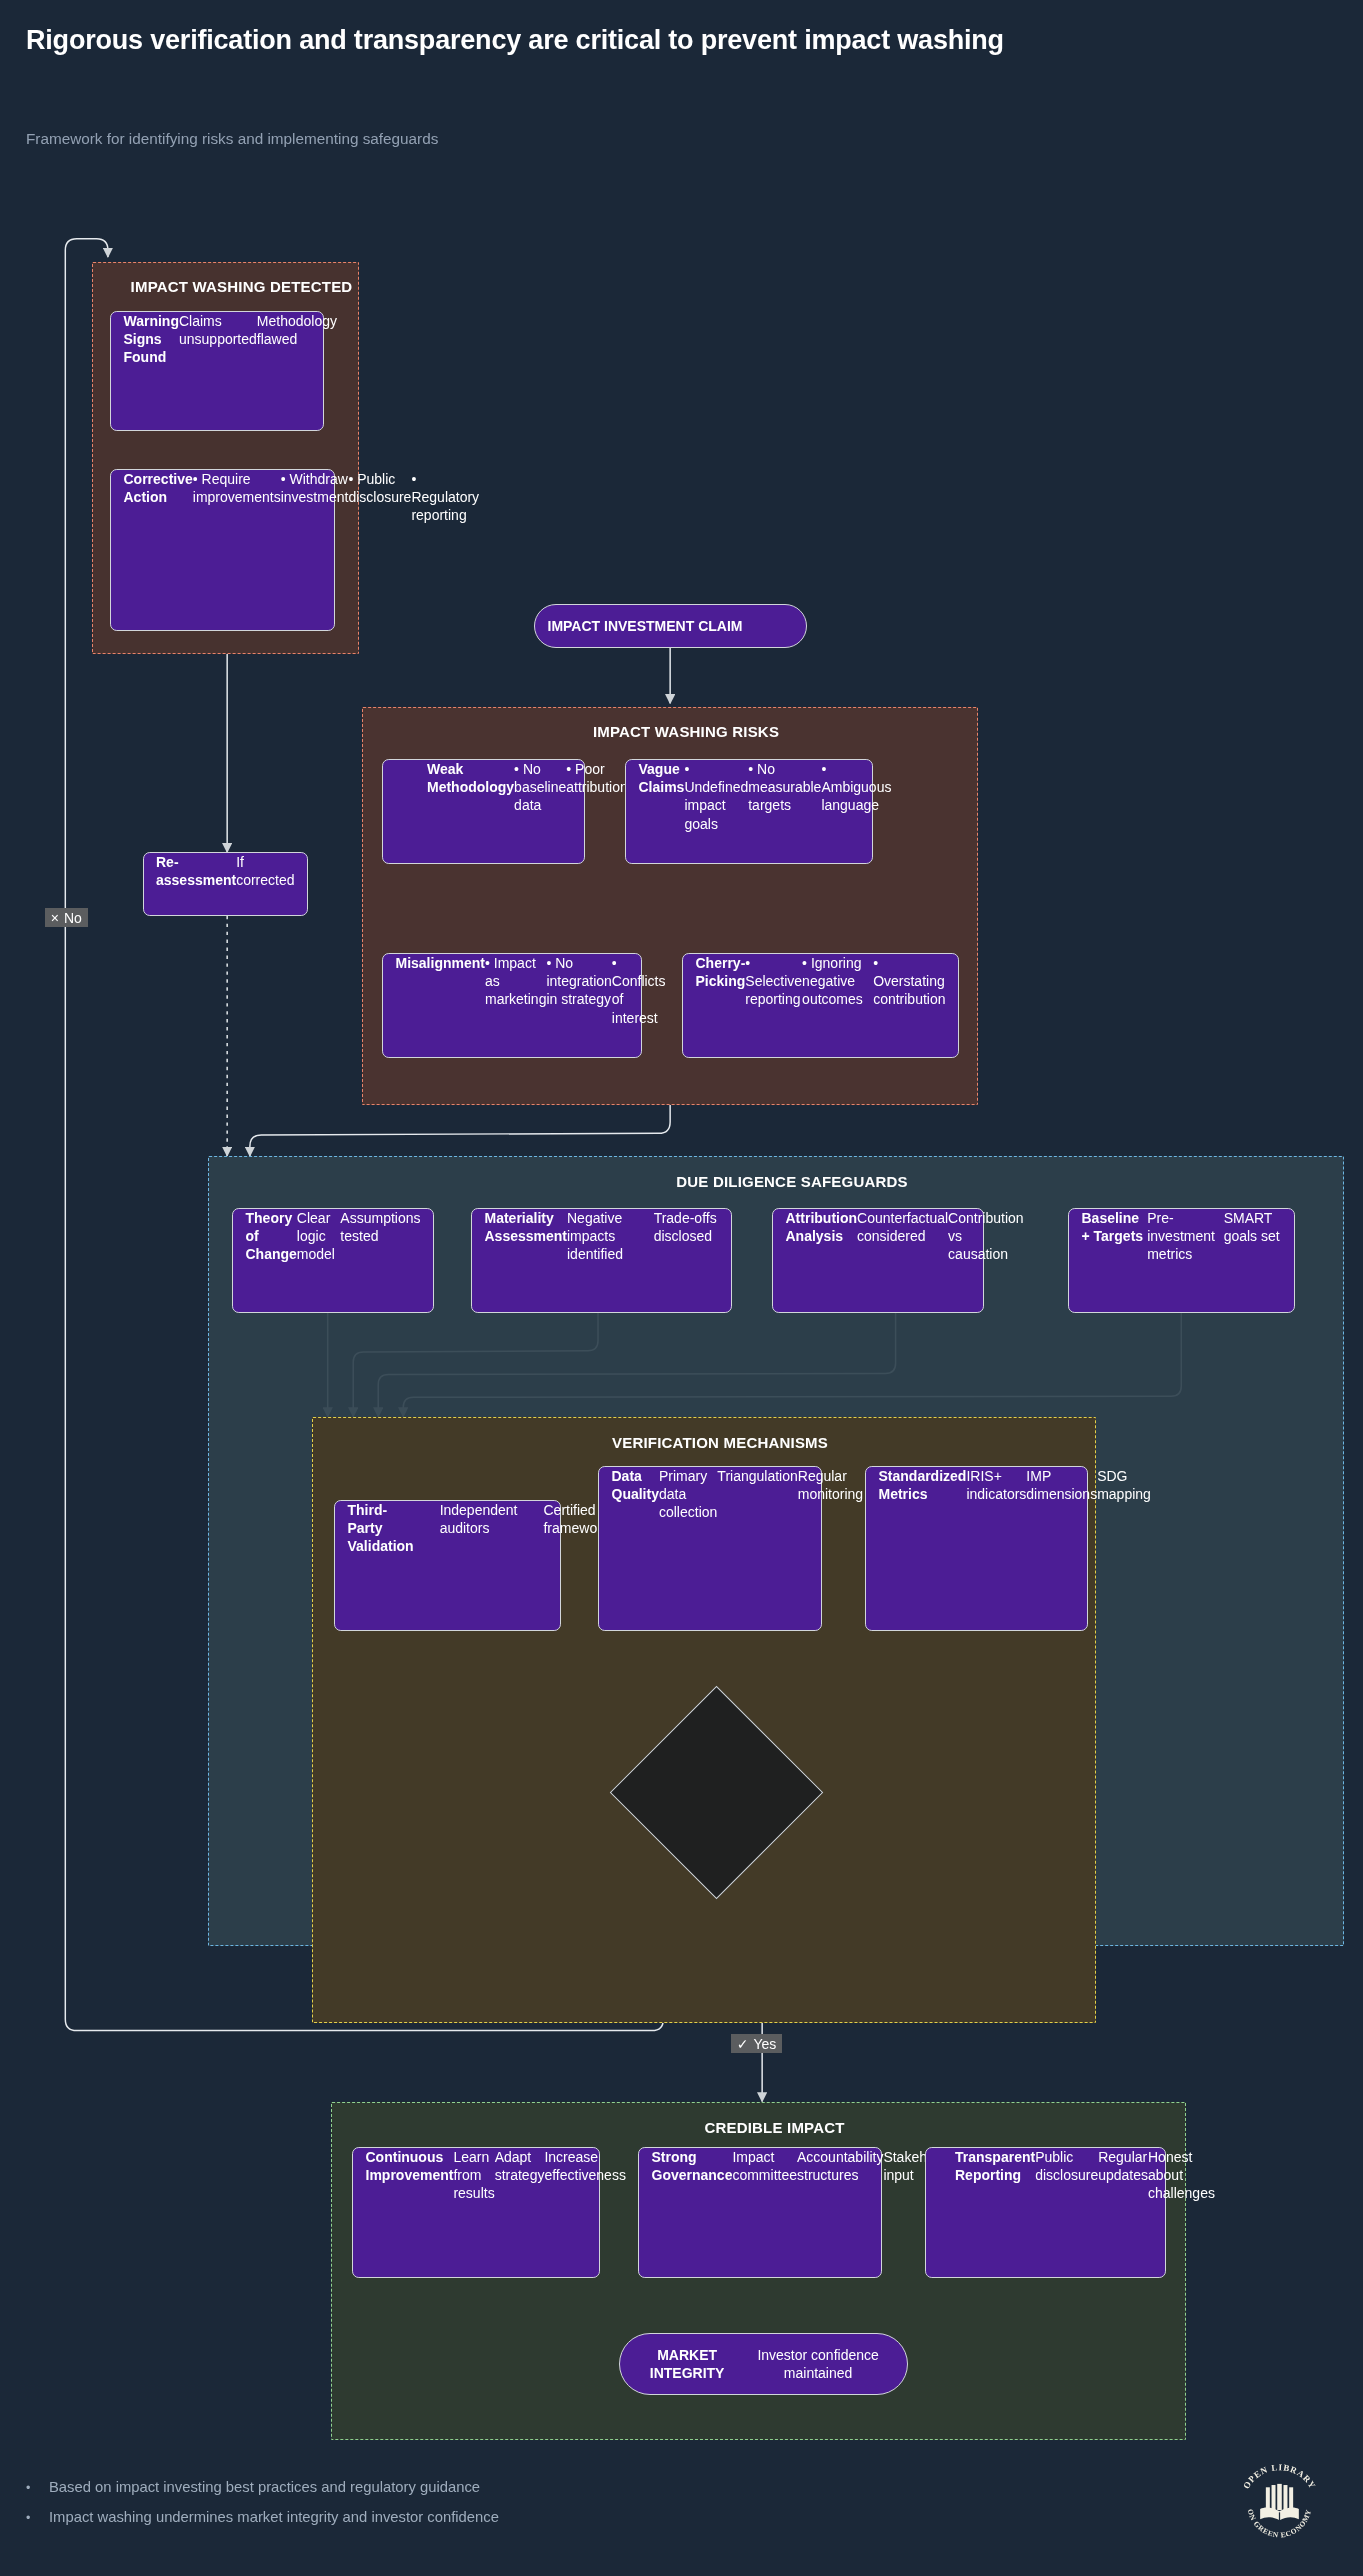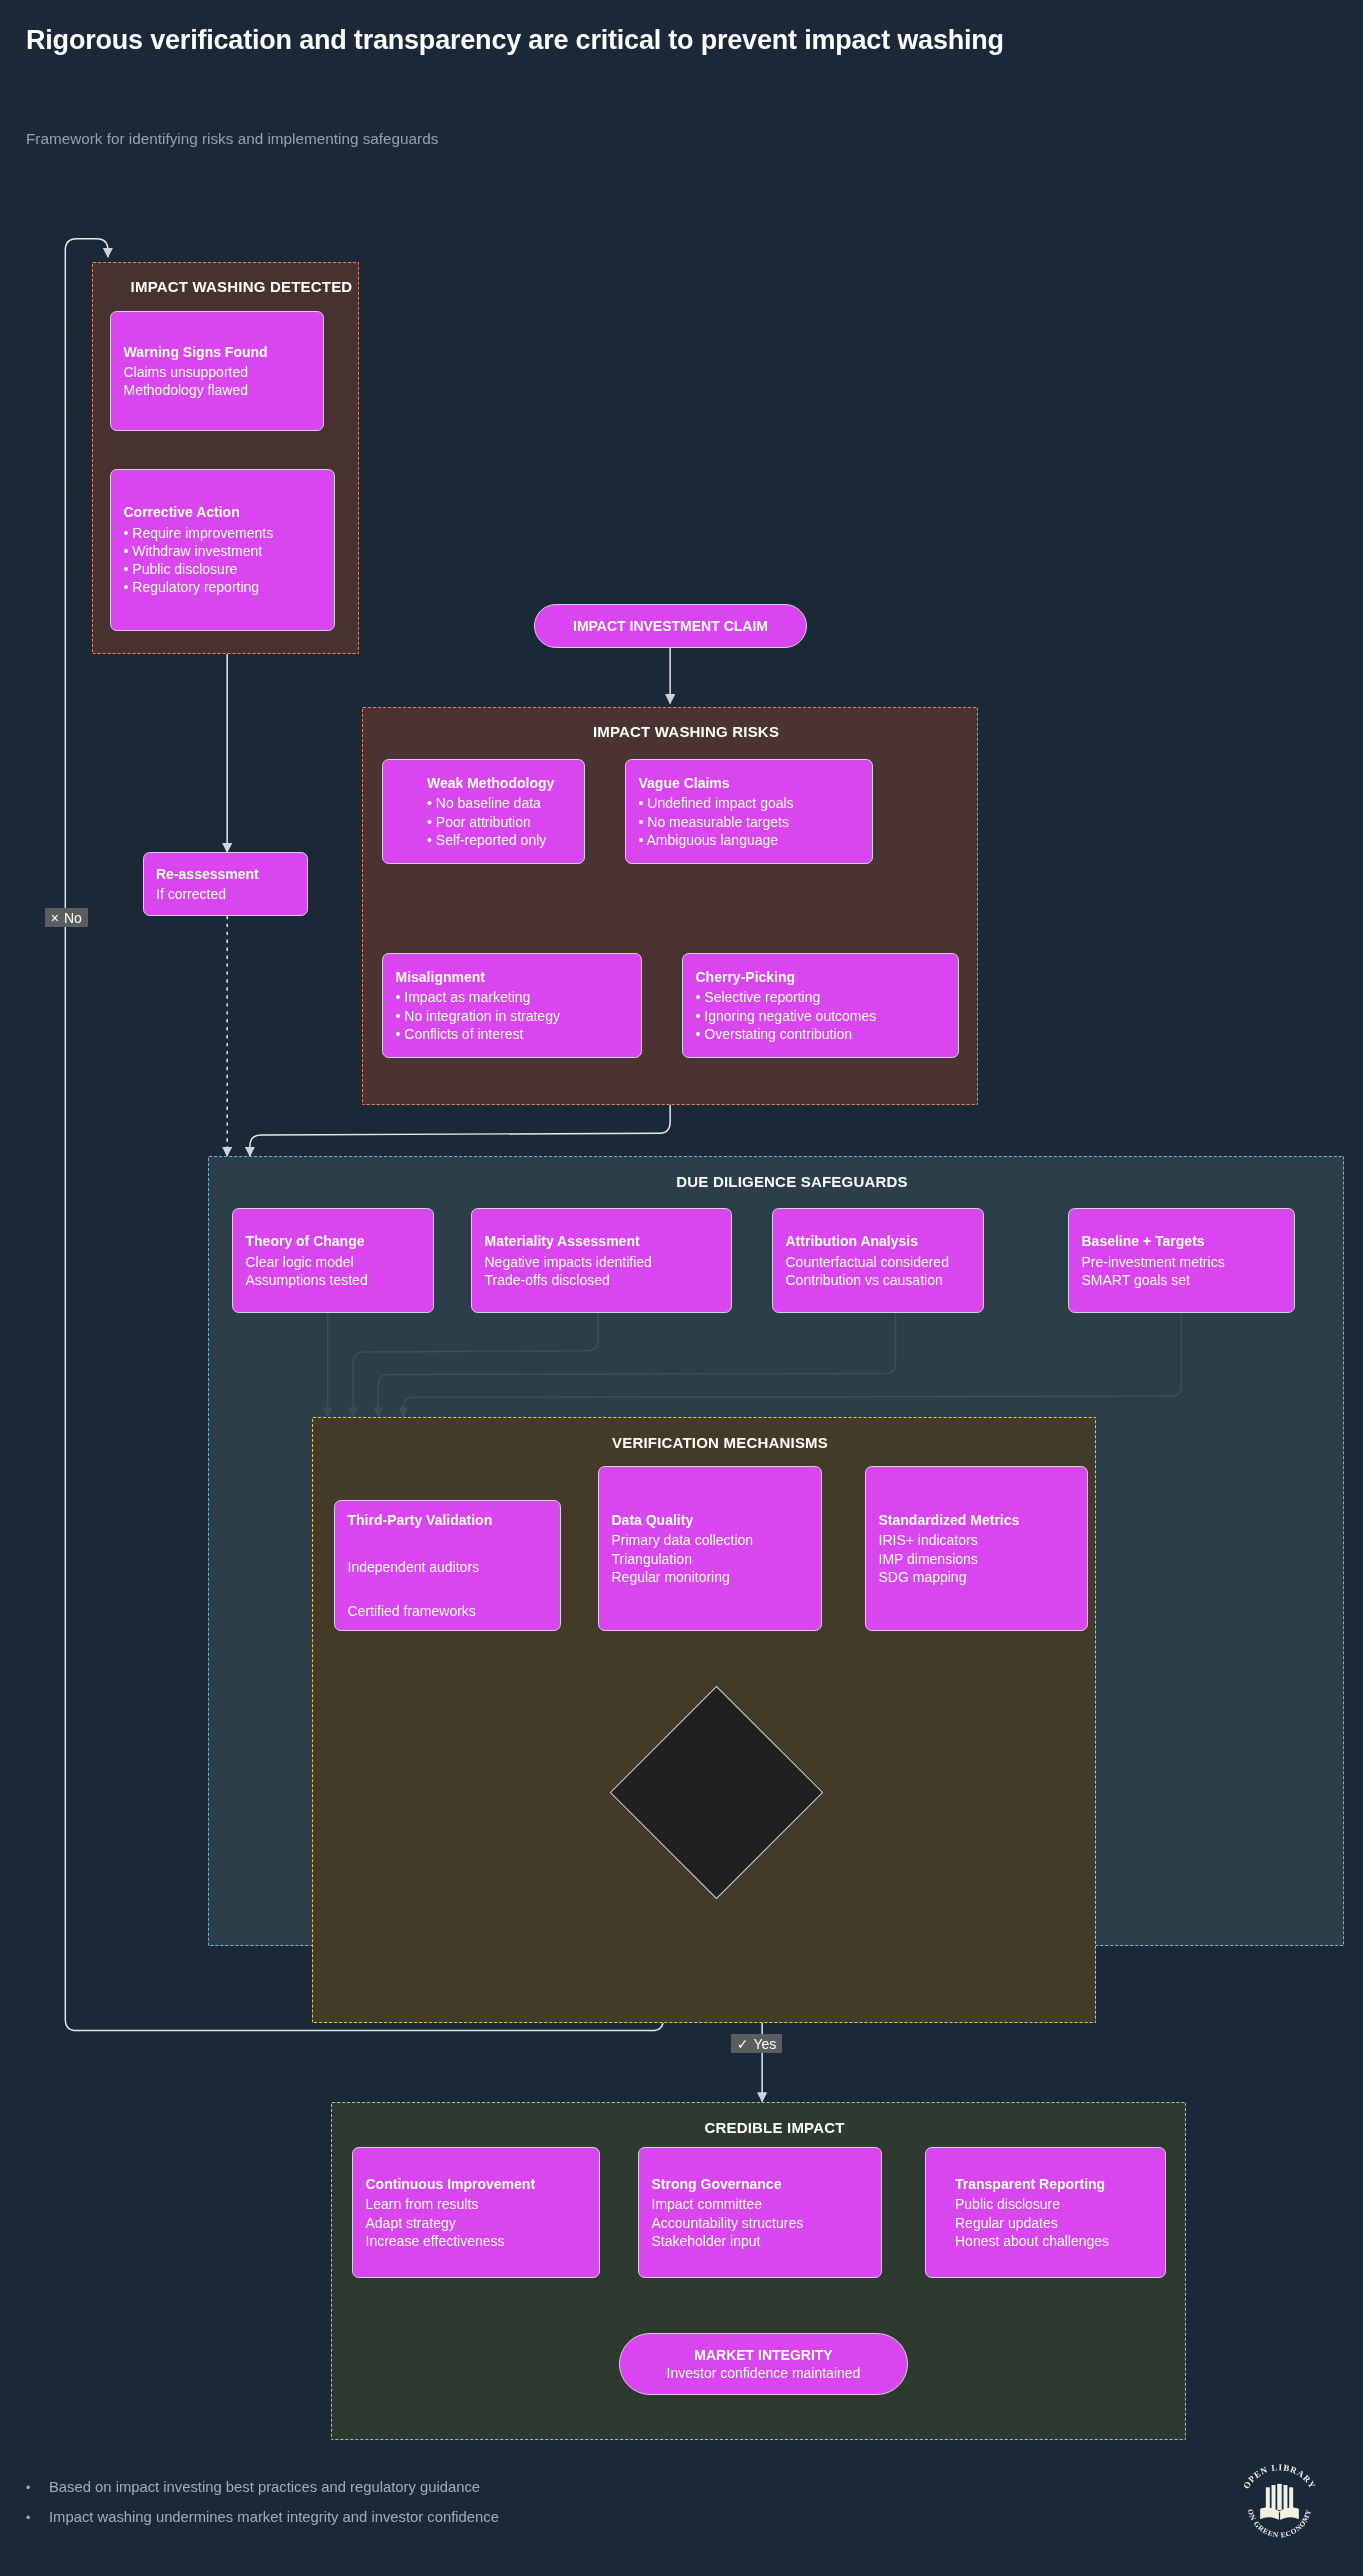--- a/index.html
+++ b/index.html
@@ -33,25 +33,25 @@
   }
   .sg-detected  { background: #47322f; border-color: #e8836a; }
   .sg-risks     { background: #4a3330; border-color: #e8836a; }
   .sg-duedil    { background: rgba(46,64,76,.92); border-color: #6cb6e3; }
   .sg-verif     { background: #433a27; border-color: #e3d04a; }
   .sg-credible  { background: #2e3a30; border-color: #8fd18f; }
 
   
   .node {
     position: absolute;
-    background: #d946ef;
+    background: #4c1d95;
     border: 1.4px solid #d2d6da;
     border-radius: 6.8px;
     color: #ffffff;
-    display: flex; flex-direction: column; justify-content: center;
+    display: flex; flex-direction: row; justify-content: space-between;
     padding: 0 12.5px;
   }
   .node .ttl { font-size: 14px; font-weight: bold; line-height: 1.30; margin-bottom: 2.3px; }
   .node .ln  { font-size: 14px; font-weight: 400; line-height: 1.30; }
   .node.center { align-items: center; text-align: center; }
 
   
   .node.stadium { border-radius: 34px; }
   .node.stadium .ttl { margin-bottom: 0; }
 

